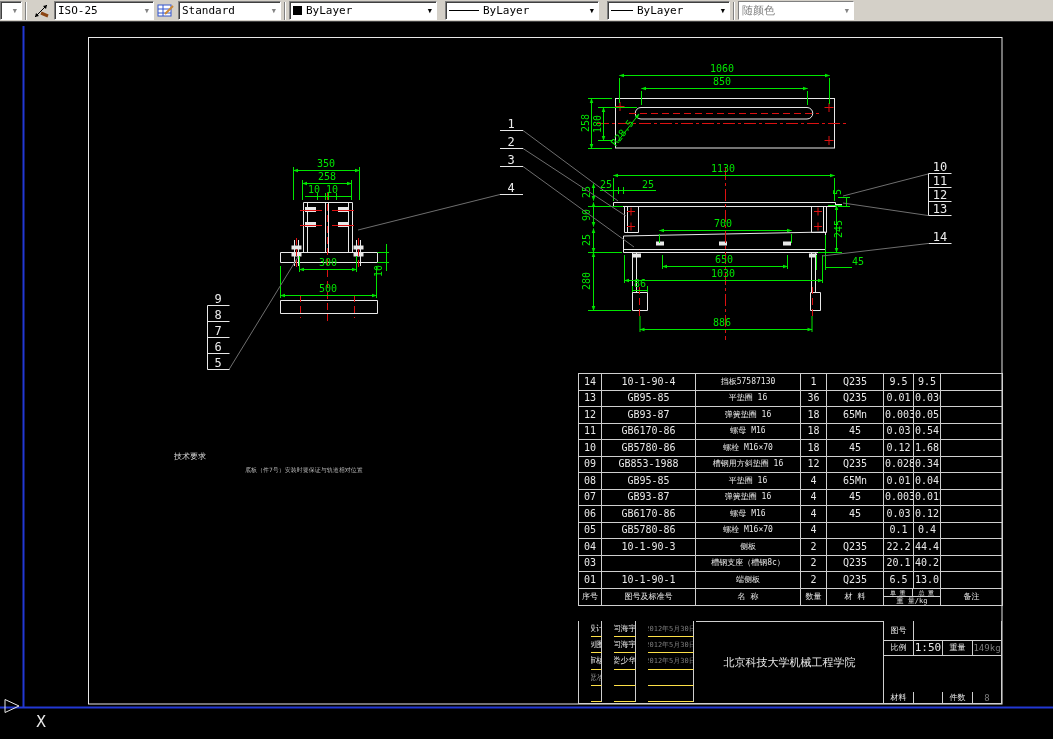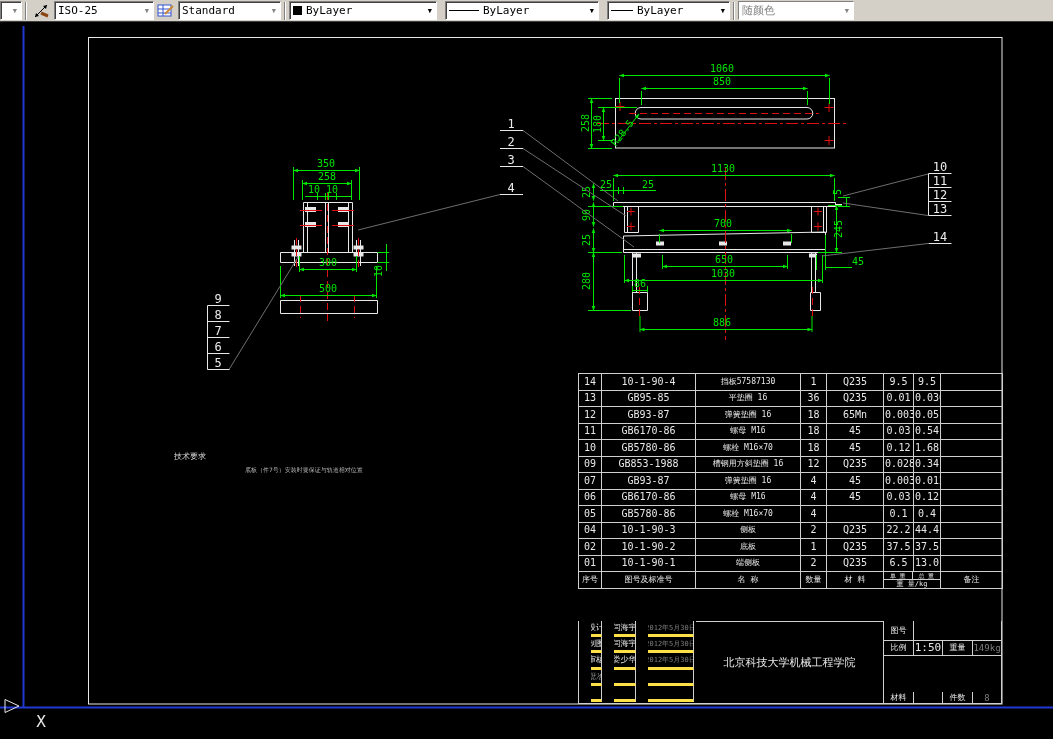--- a/index.html
+++ b/index.html
@@ -48,21 +48,21 @@
   .wtop { display:flex; border-bottom:1px solid #cfcfcf; height:8px; line-height:8px; font-size:6px; }
   .wtop span { flex:1; }
   .wtop span:first-child { border-right:1px solid #cfcfcf; }
   .wbot { height:8px; line-height:8px; font-size:7px; }
 
   
   .tblock { position:absolute; left:578px; top:621px; width:424px; height:83px; z-index:10;
             display:flex; color:#e8e8e8; border:1px solid #cfcfcf; border-top:none;
             font-family:"DejaVu Sans Mono", monospace; }
   .tb-left { width:117px; display:grid; grid-template-columns:23px 34px 58px; grid-auto-rows:16.2px; }
-  .tb-left div { border-right:1px solid #cfcfcf; border-bottom:3px solid #fde047;
+  .tb-left div { border-right:1px solid #cfcfcf; border-bottom:1px solid #fde047;
                  font-size:8px; display:flex; align-items:center; justify-content:center;
                  overflow:hidden; white-space:nowrap;margin-left:12px; }
   .tb-left div.date { font-size:7px; color:#7c7c7c; }
   .tb-left div.dim { color:#8a8a8a;font-style:italic; }
   .tb-center { width:188px; border-right:1px solid #cfcfcf; display:flex; flex-direction:column; }
   .tb-title { height:52px; display:flex; align-items:center; justify-content:center; font-size:15px; letter-spacing:2px; }
   .tb-org { flex:1; border-top:1px solid #cfcfcf; display:flex; align-items:center; justify-content:center; font-size:11px; }
   .tb-right { flex:1; display:flex; flex-direction:column; }
   .tb-r { display:flex; border-bottom:1px solid #cfcfcf; }
   .tb-r:last-child { border-bottom:none;margin-top:36px; }
@@ -377,20 +377,30 @@
           <td>09</td>
           <td>GB853-1988</td>
           <td class="nm">槽钢用方斜垫圈 16</td>
           <td>12</td>
           <td>Q235</td>
           <td>0.028</td>
           <td>0.34</td>
           <td></td>
         </tr>
 
+        <tr>
+          <td>08</td>
+          <td>GB95-85</td>
+          <td class="nm">平垫圈 16</td>
+          <td>4</td>
+          <td>65Mn</td>
+          <td>0.01</td>
+          <td>0.04</td>
+          <td></td>
+        </tr>
 
         <tr>
           <td>07</td>
           <td>GB93-87</td>
           <td class="nm">弹簧垫圈 16</td>
           <td>4</td>
           <td>45</td>
           <td>0.003</td>
           <td>0.012</td>
           <td></td>
@@ -422,31 +432,31 @@
           <td>04</td>
           <td>10-1-90-3</td>
           <td class="nm">侧板</td>
           <td>2</td>
           <td>Q235</td>
           <td>22.2</td>
           <td>44.4</td>
           <td></td>
         </tr>
 
-
-        <tr>
-          <td>02</td>
-          <td>10-1-90-2</td>
-          <td class="nm">底板</td>
-          <td>1</td>
+        <tr>
+          <td>03</td>
+          <td></td>
+          <td class="nm">槽钢支座（槽钢8c）</td>
+          <td>2</td>
           <td>Q235</td>
-          <td>37.5</td>
-          <td>37.5</td>
-          <td></td>
-        </tr>
+          <td>20.1</td>
+          <td>40.2</td>
+          <td></td>
+        </tr>
+
 
         <tr>
           <td>01</td>
           <td>10-1-90-1</td>
           <td class="nm">端侧板</td>
           <td>2</td>
           <td>Q235</td>
           <td>6.5</td>
           <td>13.0</td>
           <td></td>

